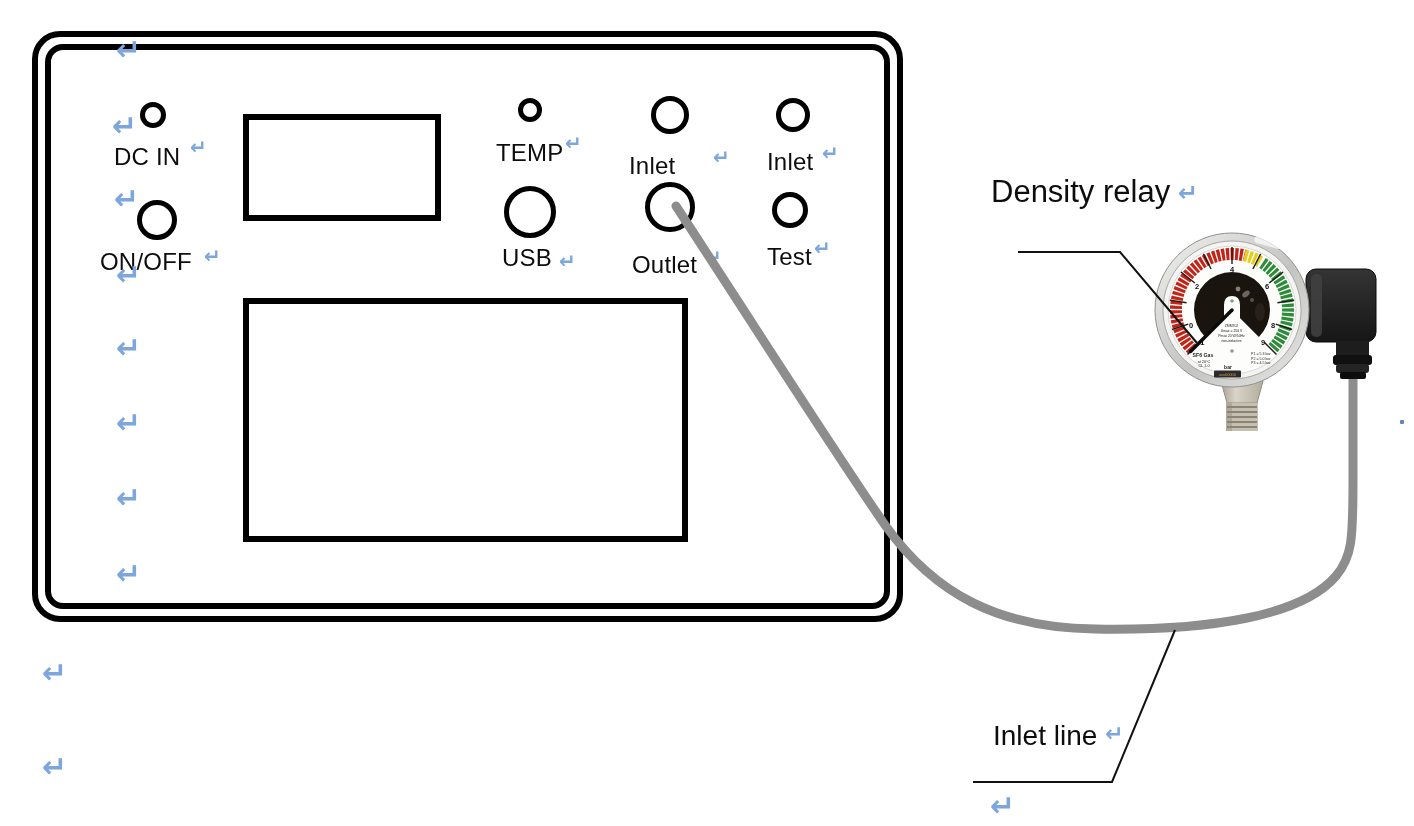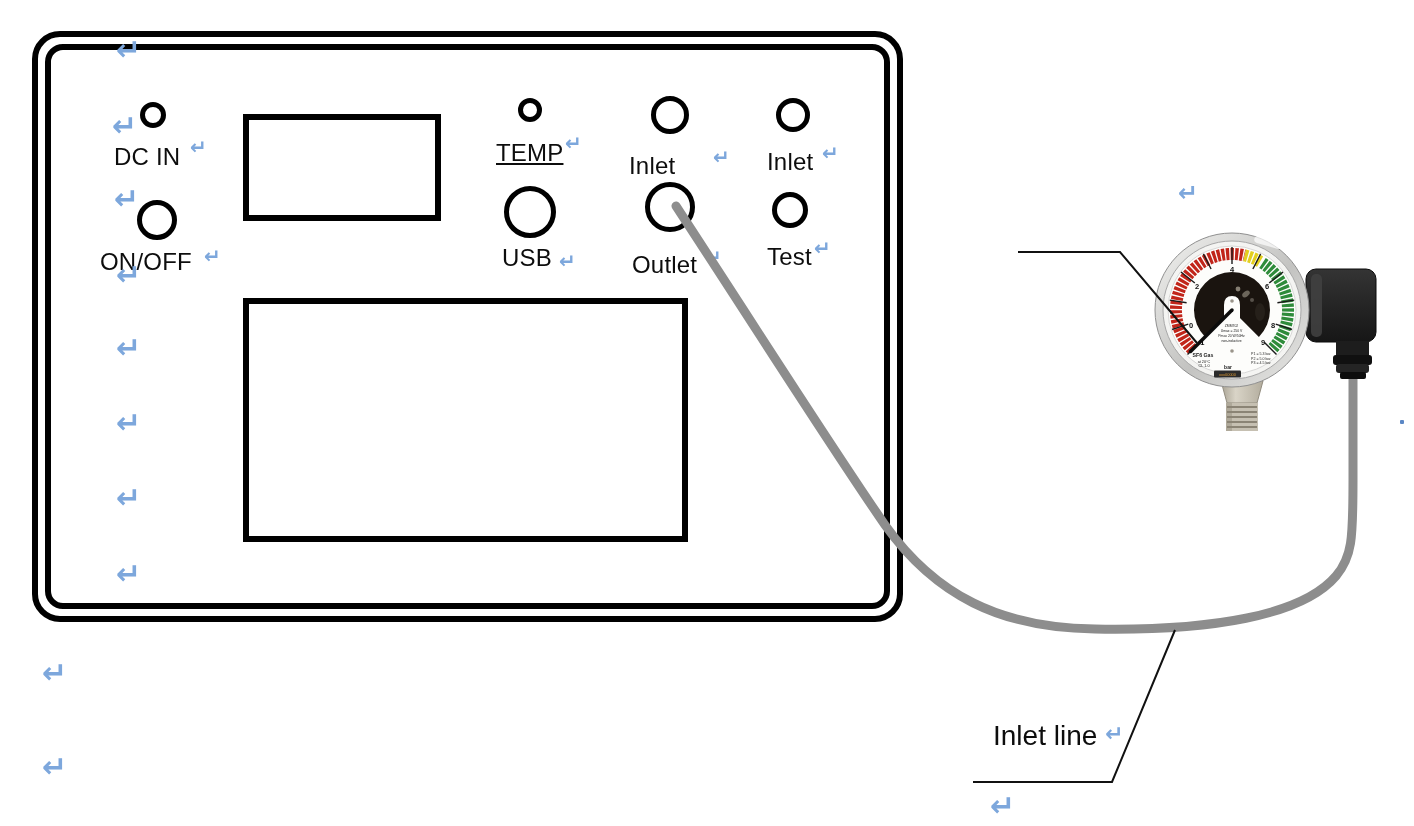--- a/index.html
+++ b/index.html
@@ -53,27 +53,28 @@
   <div class="abs port" style="left:651px;top:96px;width:38px;height:38px;"></div>
   <div class="abs port" style="left:645px;top:182px;width:50px;height:50px;"></div>
   <div class="abs port" style="left:776px;top:98px;width:34px;height:34px;"></div>
   <div class="abs port" style="left:772px;top:192px;width:36px;height:36px;"></div>
 
   <div class="abs rect-box" style="left:243px;top:114px;width:198px;height:107px;"></div>
   <div class="abs rect-box" style="left:243px;top:298px;width:445px;height:244px;"></div>
 
   <div class="abs lbl" style="left:114px;top:137px;">DC IN</div>
   <div class="abs lbl" style="left:100px;top:242px;">ON/OFF</div>
-  <div class="abs lbl" style="left:496px;top:133px;text-decoration:underline;">TEMP</div>
+  <div class="abs lbl" style="left:496px;top:133px;">TEMP</div>
   <div class="abs lbl" style="left:502px;top:238px;">USB</div>
   <div class="abs lbl" style="left:629px;top:146px;">Inlet</div>
   <div class="abs lbl" style="left:632px;top:245px;">Outlet</div>
   <div class="abs lbl" style="left:767px;top:142px;">Inlet</div>
   <div class="abs lbl" style="left:767px;top:237px;text-align:center;">Test</div>
 
+  <div class="abs ann ann-big" style="left:991px;top:176px;">Density relay</div>
   <div class="abs ann ann-mid" style="left:993px;top:722px;">Inlet line</div>
 
   <span class="abs pilcrow p-big" style="left:116px;top:35px;">↵</span>
   <span class="abs pilcrow p-big" style="left:112px;top:111px;">↵</span>
   <span class="abs pilcrow p-big" style="left:114px;top:184px;">↵</span>
   <span class="abs pilcrow p-big" style="left:116px;top:260px;">↵</span>
   <span class="abs pilcrow p-big" style="left:116px;top:333px;">↵</span>
   <span class="abs pilcrow p-big" style="left:116px;top:408px;">↵</span>
   <span class="abs pilcrow p-big" style="left:116px;top:483px;">↵</span>
   <span class="abs pilcrow p-big" style="left:116px;top:559px;">↵</span>

